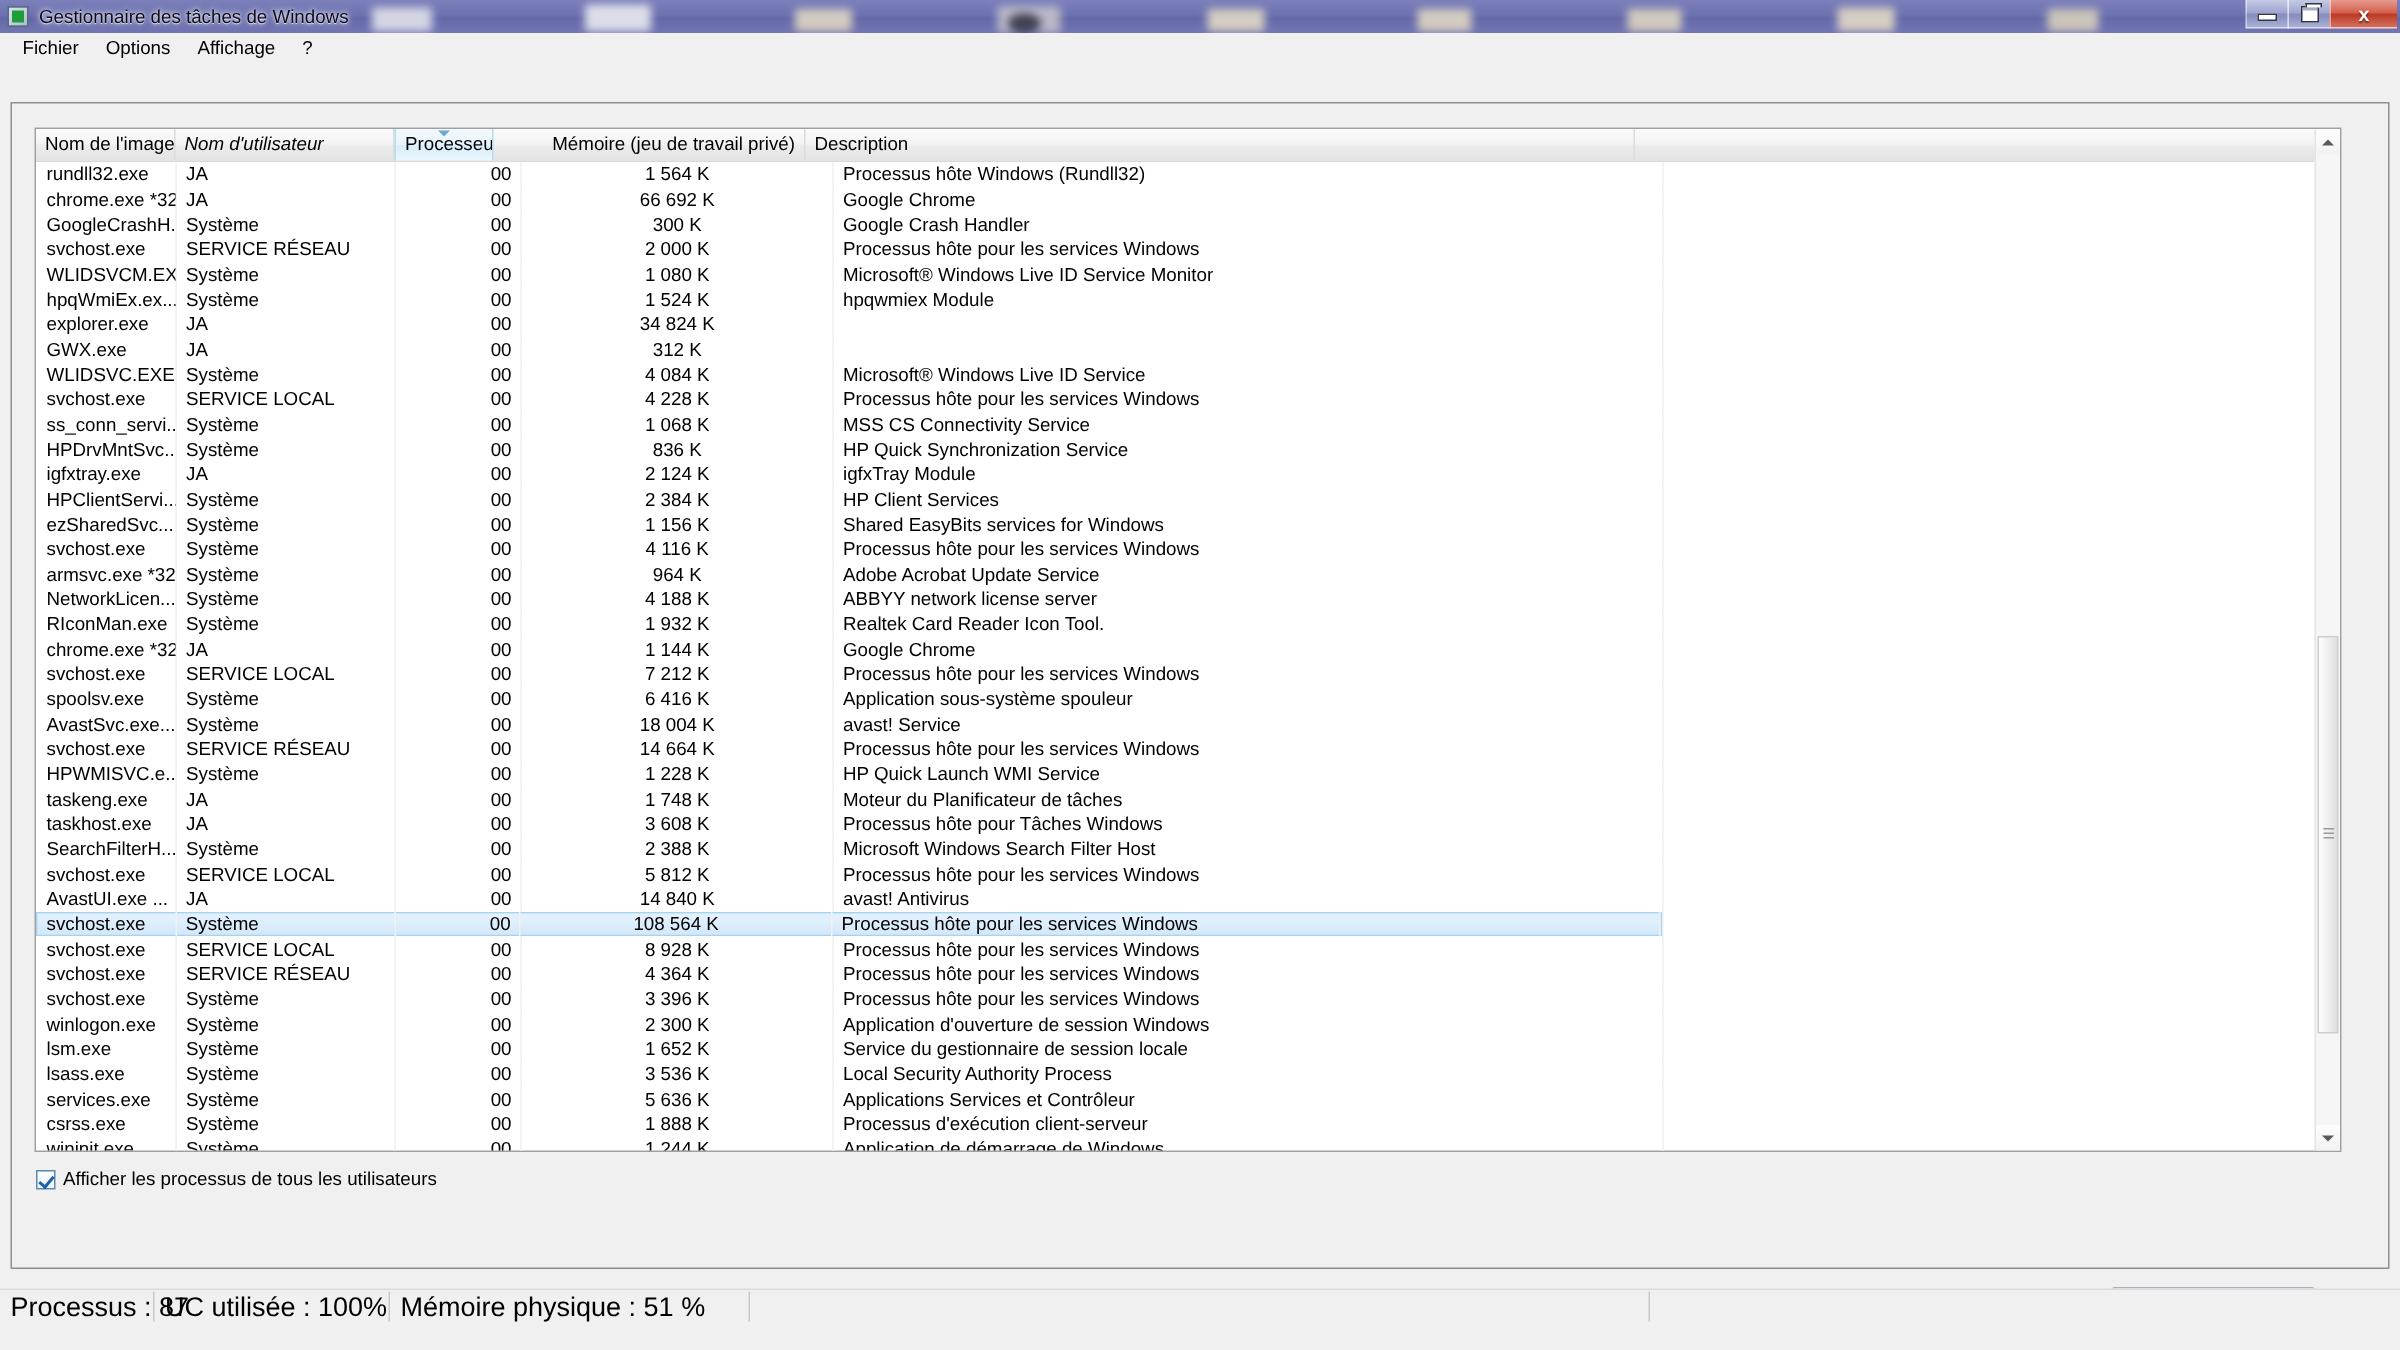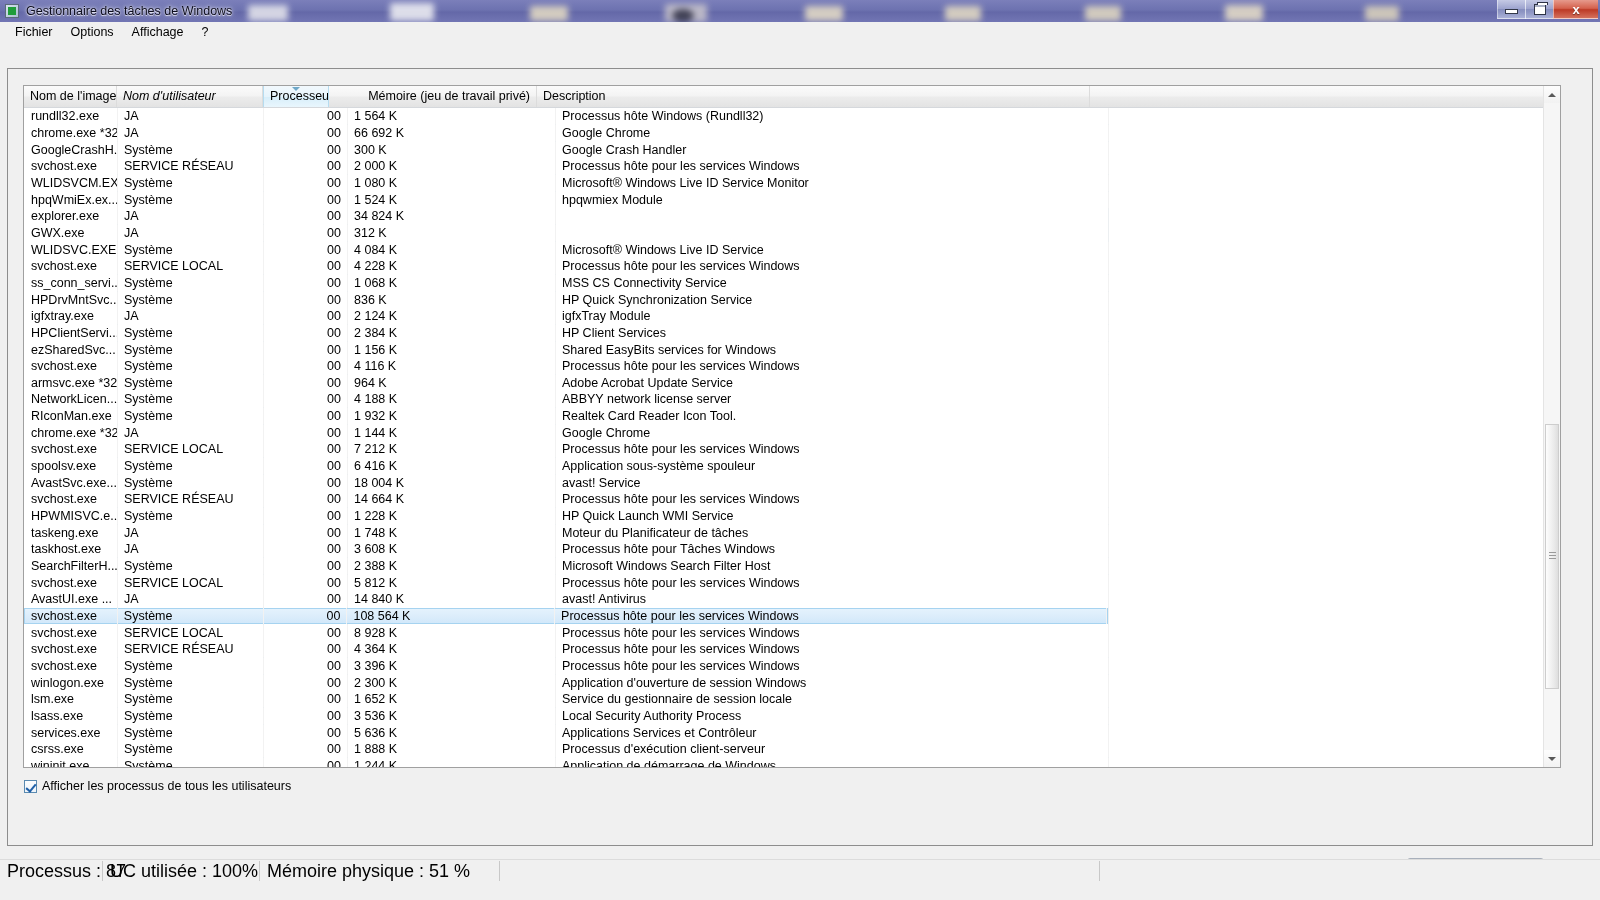--- a/index.html
+++ b/index.html
@@ -265,21 +265,21 @@
     color: #000;
     box-sizing: border-box;
     padding: 0 6px;
     white-space: nowrap;
     overflow: hidden;
     line-height: 16px;
   }
   .c-name { width: 93px; border-right: 1px solid #f2f2f2; }
   .c-user { width: 146px; border-right: 1px solid #f2f2f2; }
   .c-cpu  { width: 84px; text-align: right; border-right: 1px solid #f2f2f2; }
-  .c-mem  { width: 208px; text-align: left; border-right: 1px solid #f2f2f2; }
+  .c-mem  { width: 208px; text-align: center; border-right: 1px solid #f2f2f2; }
   .c-desc { width: 553px; border-right: 1px solid #f2f2f2; }
 
   
   .col-line {
     position: absolute;
     top: 22px;
     width: 1px;
     height: 661px;
     background: #eceff1;
   }

